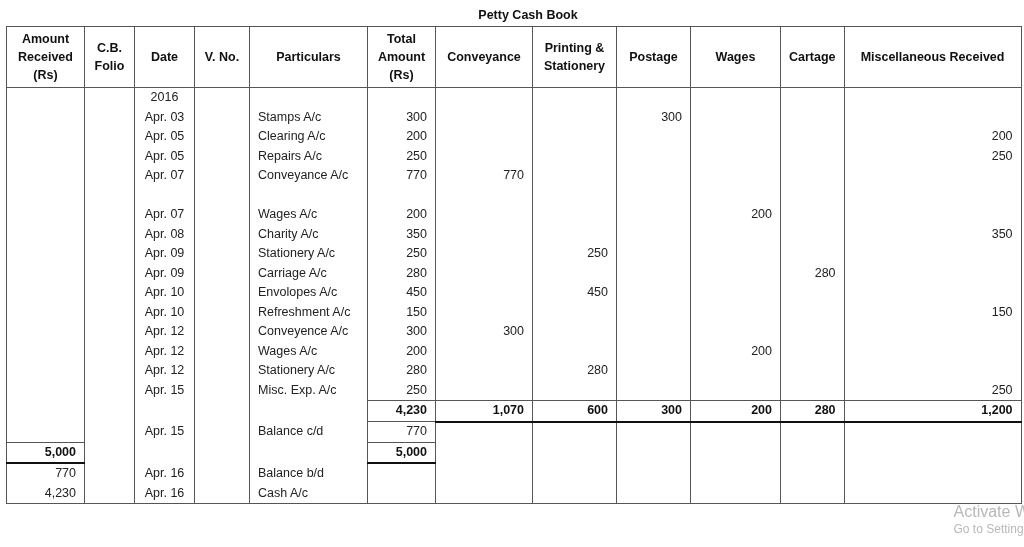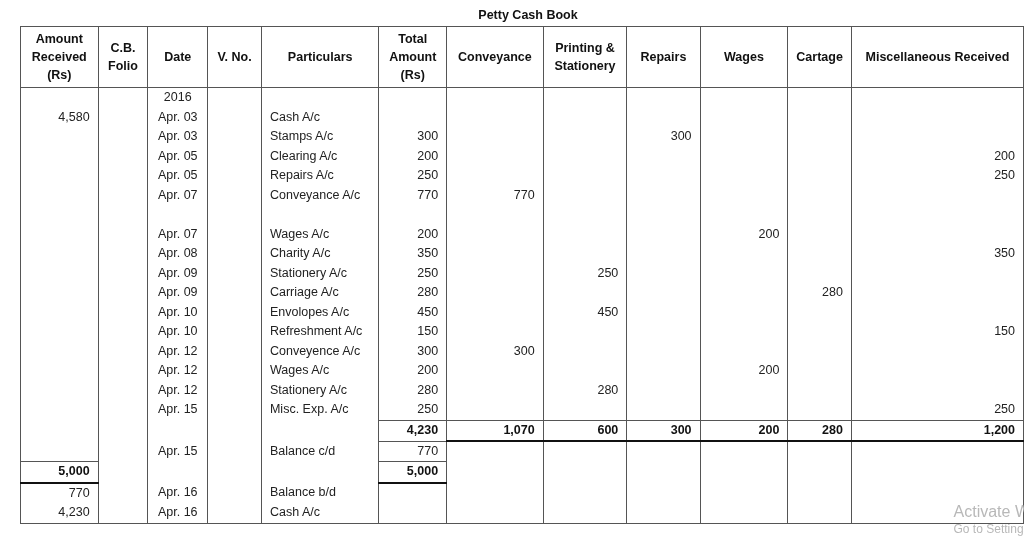--- a/index.html
+++ b/index.html
@@ -1,21 +1,21 @@
 <!DOCTYPE html>
 <html><head>
 <meta charset="utf-8">
 <style>
   html, body { margin: 0; padding: 0; background: #ffffff; }
   body { width: 1024px; height: 547px; position: relative; overflow: hidden;
          font-family: "Liberation Sans", sans-serif; color: #222; font-size: 12.5px; }
   .title { position: absolute; top: 8px; left: 0; width: 1024px; text-align: center;
            font-weight: bold; font-size: 12.5px; color: #111; padding-left: 16px; box-sizing: border-box; }
   .title span { display: inline-block; margin-left: 16px; }
-  table.pcb { position: absolute; top: 26px; left: 20px; border-collapse: collapse; table-layout: fixed; }
+  table.pcb { position: absolute; top: 26px; left: 6px; border-collapse: collapse; table-layout: fixed; }
   table.pcb th, table.pcb td { border-left: 1.5px solid #555; border-right: 1.5px solid #555; padding: 0 8px; }
   table.pcb th { border-top: 1.5px solid #555; border-bottom: 1.5px solid #555; font-weight: bold;
                  text-align: center; height: 60px; line-height: 18px; font-size: 12.5px; color: #111; }
   table.pcb td { height: 19.5px; line-height: 19.5px; white-space: nowrap; font-size: 12.5px; }
   td.num { text-align: right; }
   td.date { text-align: center; }
   td.bold { font-weight: bold; color: #111; }
   tr.last td { border-bottom: 1.5px solid #555; }
   .tl { border-top: 1.5px solid #555 !important; }
   .bl-thick { border-bottom: 2.5px solid #111 !important; }
@@ -46,55 +46,41 @@
   <thead>
     <tr>
       <th><span>Amount</span><br><span>Received</span><br><span>(Rs)</span></th>
       <th><span>C.B.</span><br><span>Folio</span></th>
       <th>Date</th>
       <th>V. No.</th>
       <th>Particulars</th>
       <th><span>Total</span><br><span>Amount</span><br><span>(Rs)</span></th>
       <th>Conveyance</th>
       <th><span>Printing &amp;</span><br><span>Stationery</span></th>
-      <th>Repairs</th>
+      <th>Postage</th>
       <th>Wages</th>
       <th>Cartage</th>
       <th>Miscellaneous Received</th>
     </tr>
   </thead>
   <tbody id="tbody">
     <tr>
       <td></td>
         <td></td>
         <td class="date">2016</td>
       <td></td>
         <td></td>
         <td></td>
         <td></td>
         <td></td>
         <td></td>
         <td></td>
         <td></td>
         <td></td>
     </tr>
-      <tr>
-        <td class="num">4,580</td>
-        <td></td>
-        <td class="date">Apr. 03</td>
-        <td></td>
-        <td>Cash A/c</td>
-        <td class="num"></td>
-        <td class="num"></td>
-        <td class="num"></td>
-        <td class="num"></td>
-        <td class="num"></td>
-        <td class="num"></td>
-        <td class="num"></td>
-      </tr>
       <tr>
         <td class="num"></td>
         <td></td>
         <td class="date">Apr. 03</td>
         <td></td>
         <td>Stamps A/c</td>
         <td class="num">300</td>
         <td class="num"></td>
         <td class="num"></td>
         <td class="num">300</td>

